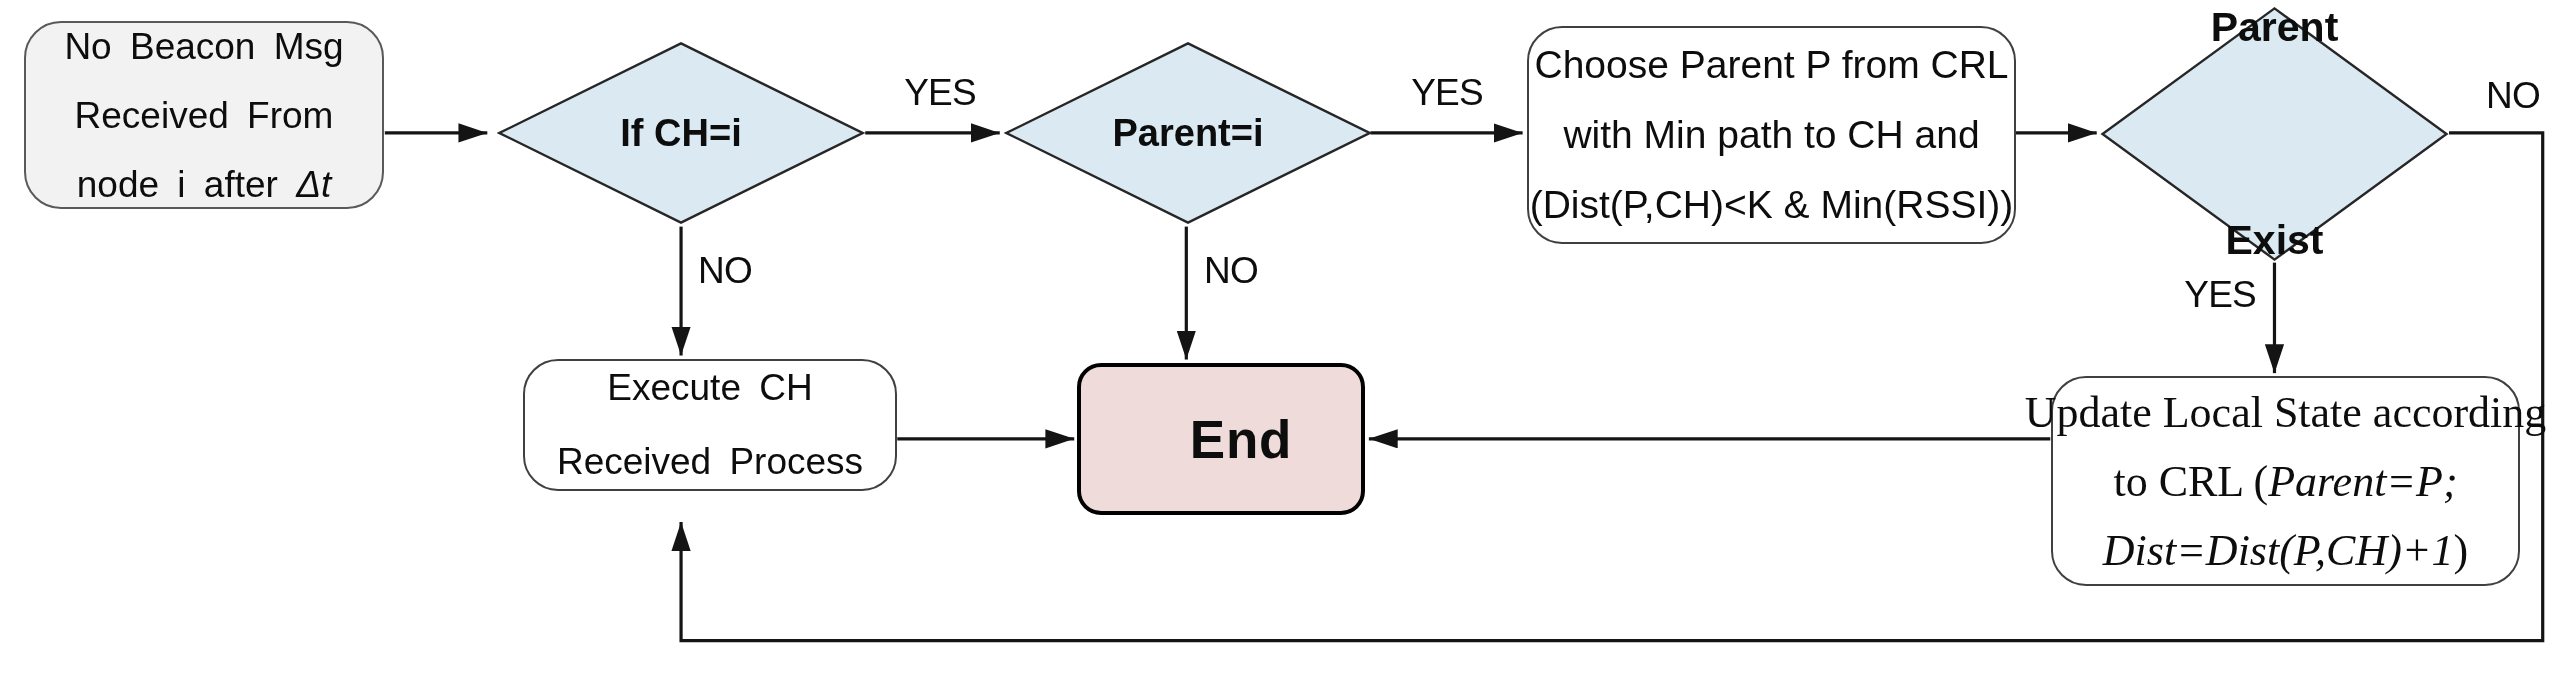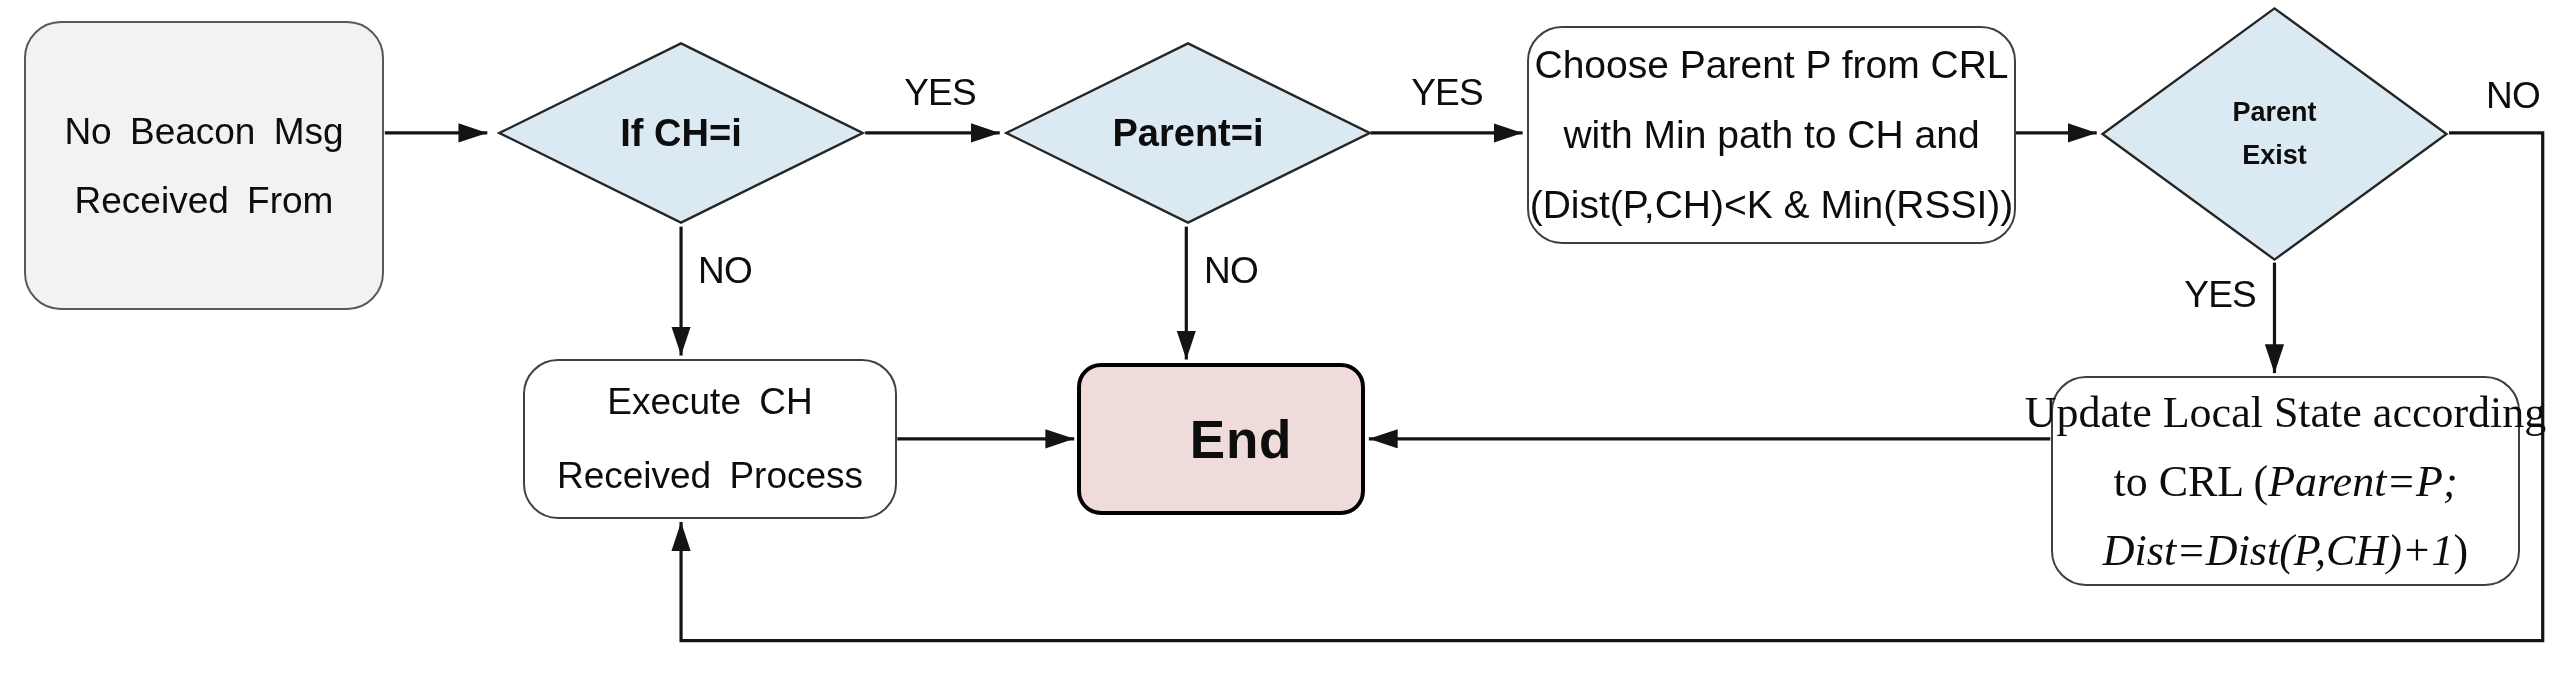--- a/index.html
+++ b/index.html
@@ -81,23 +81,24 @@
 
     <path d="M1120,548 L1341,548" stroke="#141414" stroke-width="4" fill="none" marker-end="url(#arrow)"></path>
 
     <path d="M2840,328 L2840,466" stroke="#141414" stroke-width="4" fill="none" marker-end="url(#arrow)"></path>
 
     <path d="M2560,548 L1709,548" stroke="#141414" stroke-width="4" fill="none" marker-end="url(#arrow)"></path>
 
     <path d="M3058,166 L3175,166 L3175,800 L850,800 L850,652" stroke="#141414" stroke-width="4" fill="none" marker-end="url(#arrow)"></path>
   </svg>
 
-  <div class="node terminator start-text" style="left:24px;top:21px;width:360px;height:289px;">
+  <div class="node terminator start-text" style="left:24px;top:21px;width:360px;height:188px;">
     <div class="line">No Beacon Msg</div>
     <div class="line">Received From</div>
+    <div class="line"><span>node i after </span><span class="it">Δt</span></div>
   </div>
 
   <div class="diamond" style="left:1004px;top:41px;width:368px;height:184px;">
     <svg width="368" height="184" viewBox="0 0 460 230">
       <polygon points="230,3 457,115 230,227 3,115" fill="#dbeaf2" stroke="#262626" stroke-width="3"></polygon>
     </svg>
     <div class="dlabel">Parent=i</div>
   </div>
 
   <div class="diamond" style="left:497px;top:41px;width:368px;height:184px;">
@@ -110,27 +111,27 @@
   <div class="node process choose-text" style="left:1527px;top:26.4px;width:489px;height:218px;">
     <div class="line">Choose Parent P from CRL</div>
     <div class="line">with Min path to CH and</div>
     <div class="line">(Dist(P,CH)&lt;K &amp; Min(RSSI))</div>
   </div>
 
   <div class="diamond" style="left:2100px;top:6.4px;width:349px;height:256px;">
     <svg width="349" height="256" viewBox="0 0 436 320">
       <polygon points="218,3 433,160 218,317 3,160" fill="#dbeaf2" stroke="#262626" stroke-width="3"></polygon>
     </svg>
-    <div class="dlabel" style="font-size:27px;line-height:43px;">
+    <div class="dlabel" style="font-size:41px;line-height:43px;justify-content:space-between;">
       <div>Parent</div>
       <div>Exist</div>
     </div>
   </div>
 
-  <div class="node process exec-text" style="left:523px;top:359px;width:374px;height:160px;">
+  <div class="node process exec-text" style="left:523px;top:359px;width:374px;height:132px;">
     <div class="line">Execute CH</div>
     <div class="line">Received Process</div>
   </div>
 
   <div class="node endbox" style="left:1077px;top:363px;width:288px;height:152px;">
     <div class="end-text">End</div>
   </div>
 
   <div class="node process update-text" style="left:2051px;top:376px;width:469px;height:210px;">
     <div class="line">Update Local State according</div>

